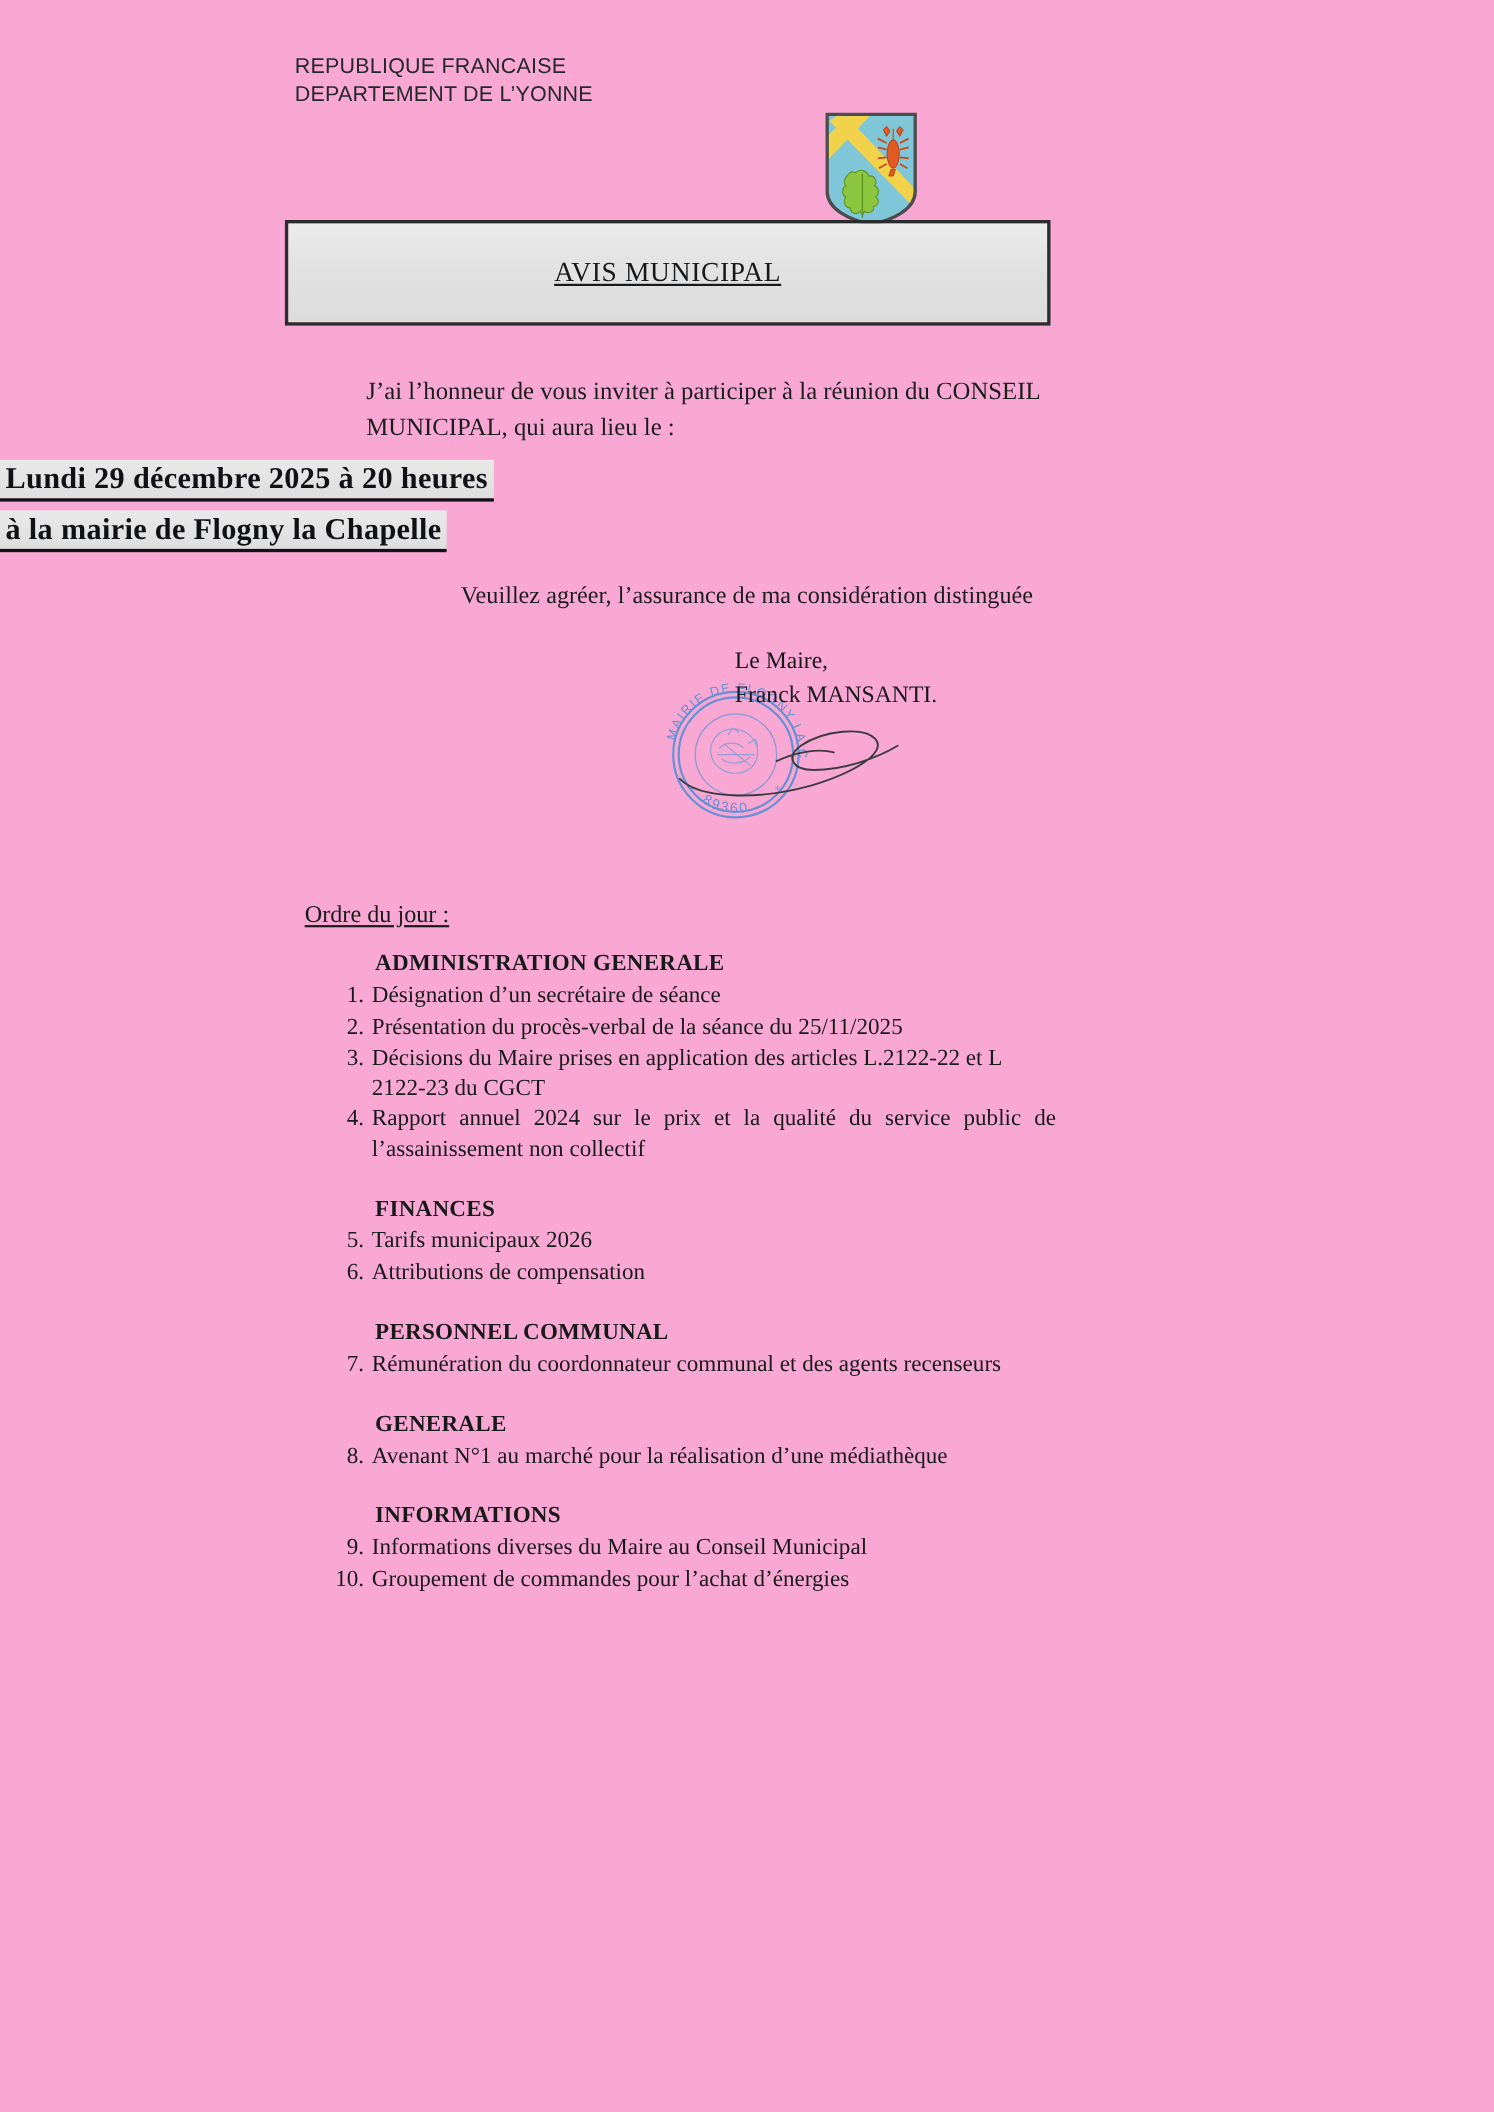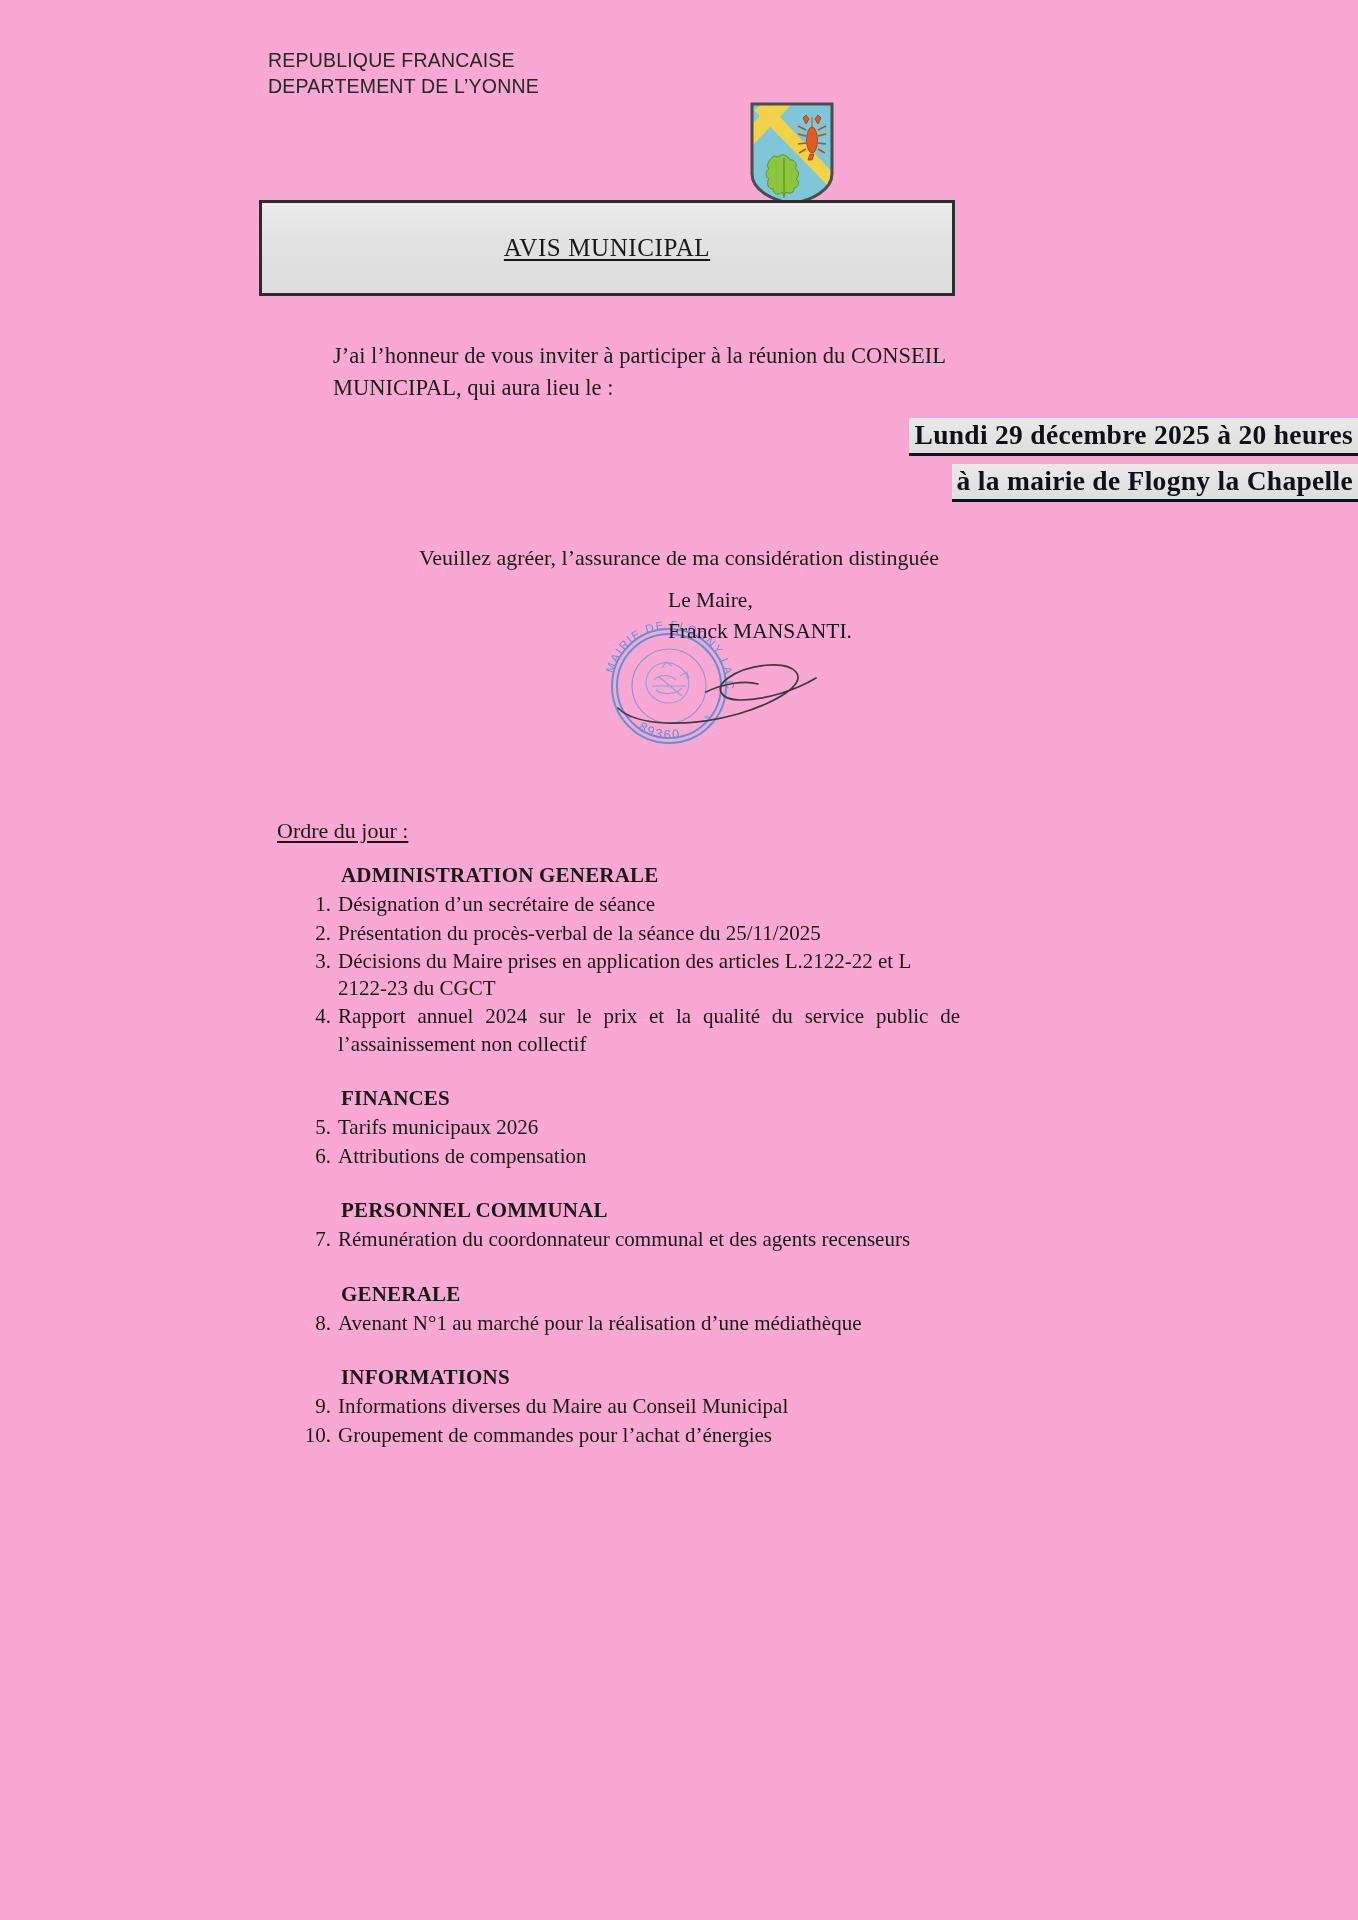--- a/index.html
+++ b/index.html
@@ -76,21 +76,21 @@
     font-size: 22.5px;
     line-height: 1.42;
     color: #1a1c1e;
   }
 
   .date-block {
     position: absolute;
     left: 0;
     top: 418px;
     width: 100%;
-    text-align: right;
+    text-align: left;
   }
   .date-line {
     display: inline-block;
     font-size: 27.5px;
     font-weight: bold;
     letter-spacing: 0.3px;
     color: #101114;
     background: linear-gradient(180deg, #e9e9e9 0%, #dedede 100%);
     padding: 1px 5px 2px 5px;
     border-bottom: 3px solid #101114;
@@ -98,21 +98,20 @@
   }
 
   .closing {
     position: absolute;
     left: 0;
     top: 528px;
     width: 100%;
     text-align: center;
     font-size: 22px;
     color: #1a1c1e;
-    margin-top: 17px;
   }
 
   .sign-block {
     position: absolute;
     left: 668px;
     top: 585px;
     font-size: 21.5px;
     line-height: 1.42;
     color: #16181a;
     white-space: pre-line;

